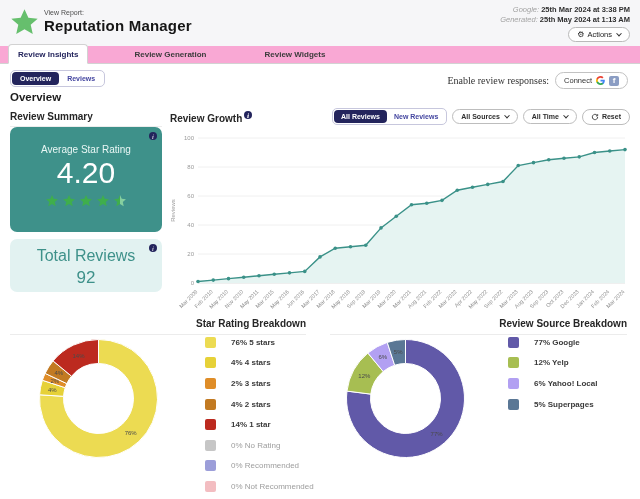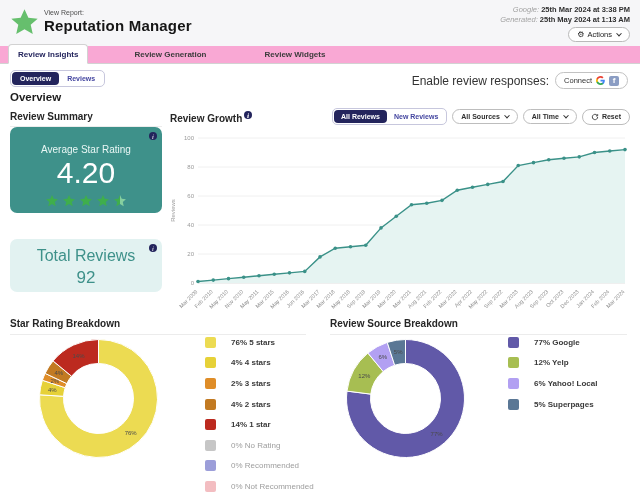--- a/index.html
+++ b/index.html
@@ -31,57 +31,57 @@
 
   
   .main { position:absolute; left:0; right:0; top:64px; bottom:0; background:#fff; }
 
   .toggle-group { position:absolute; left:10px; top:6px; display:flex; border:1px solid #c7c7dd;
     border-radius:5px; padding:1px; background:#fff; }
   .toggle-btn { font-size:7px; font-weight:bold; padding:3px 8px; color:#4446a0; border-radius:4px; cursor:pointer; }
   .toggle-btn.active { background:#23245c; color:#fff; }
 
   .enable-row { position:absolute; right:12px; top:8px; display:flex; align-items:center; gap:6px; }
-  .enable-lbl { font-size:12px; color:#333; }
+  .enable-lbl { font-size:10px; color:#333;font-family:Liberation Serif, serif; }
   .connect-btn { display:flex; align-items:center; gap:4px; border:1px solid #c2c2c2; border-radius:10px;
     padding:2.5px 8px; font-size:7.5px; color:#333; background:#fff; cursor:pointer; }
   .fb-tile { display:inline-flex; align-items:center; justify-content:center; width:10px; height:10px;
     background:#8b9dc3; border-radius:2px; color:#fff; font-size:8px; font-weight:bold; }
 
   .overview-heading { position:absolute; left:10px; top:27px; font-size:11.5px; font-weight:bold; color:#1c1c1c; }
 
   .section-title { font-size:10px; font-weight:bold; color:#262626; }
   .summary-title { position:absolute; left:10px; top:47px; width:152px; padding-bottom:4px; border-bottom:1px solid #ececec; }
   .growth-title { position:absolute; left:170px; top:47px; }
 
   .info-dot { display:inline-flex; align-items:center; justify-content:center; width:8px; height:8px;
     border-radius:50%; background:#23245c; color:#fff; font-size:6px; font-style:italic;
     font-family:"DejaVu Serif", serif; cursor:pointer; }
   .sup { vertical-align:super; margin-left:2px; }
   .card .info-dot { position:absolute; right:5px; top:5px; }
 
   .card { position:absolute; left:10px; width:152px; border-radius:7px; text-align:center; }
-  .avg-card { top:63px; height:86px; background:#3e918a; color:#fff; }
+  .avg-card { top:63px; height:105px; background:#3e918a; color:#fff; }
   .avg-label { margin-top:17px; font-size:10px; color:#e9f7f5; }
   .avg-value { font-size:30px; line-height:36px; font-weight:400; }
   .stars-row { display:flex; justify-content:center; gap:3px; margin-top:3px; }
   .total-card { top:175px; height:53px; background:#e2f2f1; color:#3e918a; }
   .total-label { margin-top:8px; font-size:16px; }
   .total-value { font-size:17px; line-height:26px; font-weight:500; }
 
   .growth-controls { position:absolute; right:10px; top:44px; display:flex; align-items:center; gap:5px; }
   .seg-group { display:flex; border:1px solid #c7c7dd; border-radius:5px; padding:1px; background:#fff; }
   .seg-btn { font-size:7px; font-weight:bold; padding:3px 7px; color:#4446a0; border-radius:4px; cursor:pointer; }
   .seg-btn.active { background:#23245c; color:#fff; }
   .pill { display:flex; align-items:center; gap:3px; border:1px solid #bdbdbd; border-radius:10px;
     padding:3px 8px; font-size:7px; font-weight:bold; color:#2e2e2e; background:#fff; cursor:pointer; }
 
   #growth-svg { position:absolute; left:168px; top:66px; }
 
-  .breakdown-title { position:absolute; top:254px; padding-bottom:5px; border-bottom:1px solid #ececec; }
+  .breakdown-title { position:absolute; top:254px; padding-bottom:5px; border-bottom:1px solid #ececec;text-align:right; }
   .bt-left { left:10px; width:296px; }
   .bt-right { left:330px; width:297px; }
   .donut { position:absolute; top:262px; }
   #donut-star { left:26px; }
   #donut-source { left:333px; }
   .legend { position:absolute; top:268px; }
   #legend-star { left:205px; }
   #legend-source { left:508px; }
   .legend-row { display:flex; align-items:center; gap:15px; height:20.6px; cursor:pointer; }
   .swatch { width:11px; height:11px; border-radius:2px; flex:0 0 auto; }

